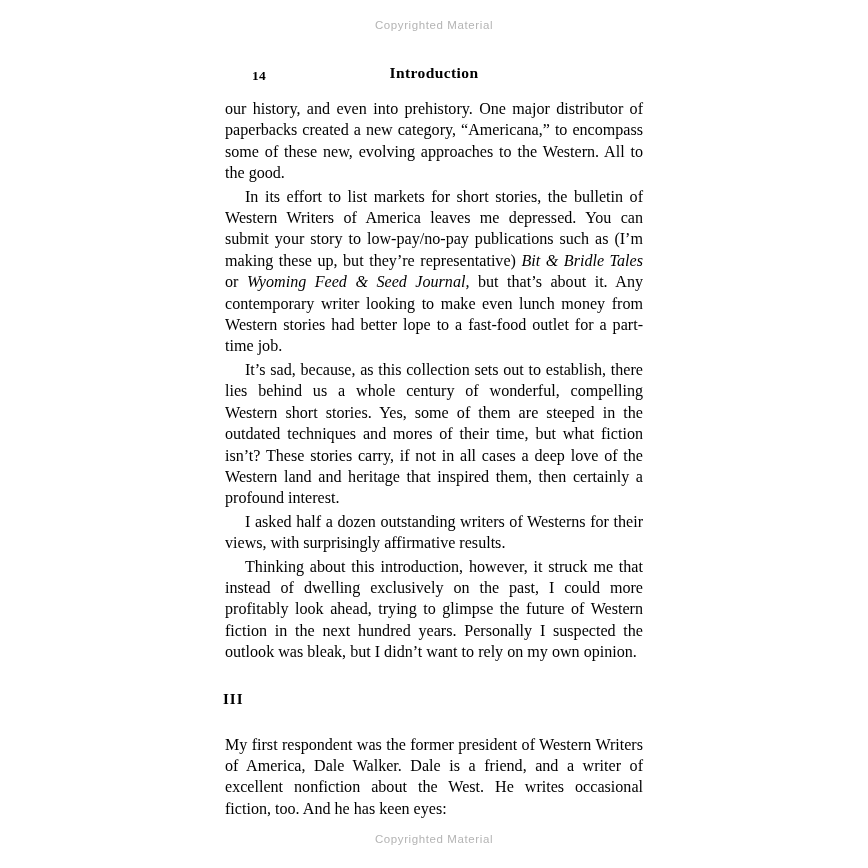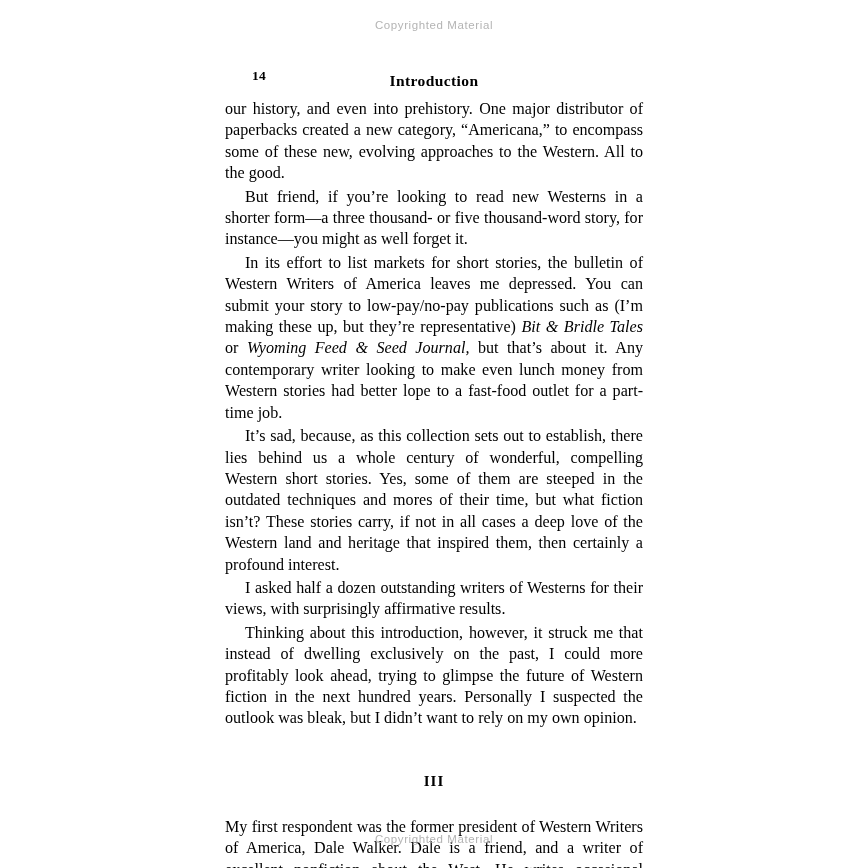--- a/index.html
+++ b/index.html
@@ -53,68 +53,67 @@
     top: 12px;
     font-family: "Liberation Serif", serif;
     font-weight: bold;
     font-size: 13.5px;
     letter-spacing: 0.3px;
     margin-left: 29px;
   }
   .runtitle {
     position: absolute;
     left: 0;
-    top: 16px;
+    top: 8px;
     width: 422px;
     text-align: center;
     font-family: "Liberation Serif", serif;
     font-weight: bold;
     font-size: 15.5px;
     letter-spacing: 0.4px;
   }
 
   p {
     margin: 2px;
     font-size: 16.1px;
     line-height: 21.4px;
     text-align: justify;
     text-justify: inter-word;
     hyphens: none;
   }
   p.indent { text-indent: 20px; }
   p.noindent { text-indent: 0; }
 
   .section-mark {
-    text-align: center;
+    text-align: left;
     font-family: "Liberation Serif", serif;
     font-weight: bold;
     font-size: 15px;
     letter-spacing: 1px;
-    margin-top: 44px;
+    margin-top: 28px;
     margin-bottom: 26px;
   }
 
   i { }
 </style>
 </head>
 <body>
 
 <div class="page">
 
   <div class="watermark top">Copyrighted Material</div>
 
   <div class="content">
 
     <div class="runhead">
       <div class="folio">14</div>
       <div class="runtitle">Introduction</div>
     </div>
 
     <p class="noindent">our history, and even into prehistory. One major distributor of paperbacks created a new category, “Americana,” to encompass some of these new, evolving approaches to the Western. All to the good.</p>
-    <p class="indent">But friend, if you’re looking to read new Westerns in a shorter form—a three thousand- or five thousand-word story, for instance—you might as well forget it.</p>
     <p class="indent"><span>In its effort to list markets for short stories, the bulletin of Western Writers of America leaves me depressed. You can submit your story to low-pay/no-pay publications such as (I’m making these up, but they’re representative) </span><i>Bit &amp; Bridle Tales</i><span> or </span><i>Wyoming Feed &amp; Seed Journal,</i><span> but that’s about it. Any contemporary writer looking to make even lunch money from Western stories had better lope to a fast-food outlet for a part-time job.</span></p>
     <p class="indent">It’s sad, because, as this collection sets out to establish, there lies behind us a whole century of wonderful, compelling Western short stories. Yes, some of them are steeped in the outdated techniques and mores of their time, but what fiction isn’t? These stories carry, if not in all cases a deep love of the Western land and heritage that inspired them, then certainly a profound interest.</p>
     <p class="indent">I asked half a dozen outstanding writers of Westerns for their views, with surprisingly affirmative results.</p>
     <p class="indent">Thinking about this introduction, however, it struck me that instead of dwelling exclusively on the past, I could more profitably look ahead, trying to glimpse the future of Western fiction in the next hundred years. Personally I suspected the outlook was bleak, but I didn’t want to rely on my own opinion.</p>
 
     <div class="section-mark">III</div>
 
     <p class="noindent">My first respondent was the former president of Western Writers of America, Dale Walker. Dale is a friend, and a writer of excellent nonfiction about the West. He writes occasional fiction, too. And he has keen eyes:</p>
 
   </div>

